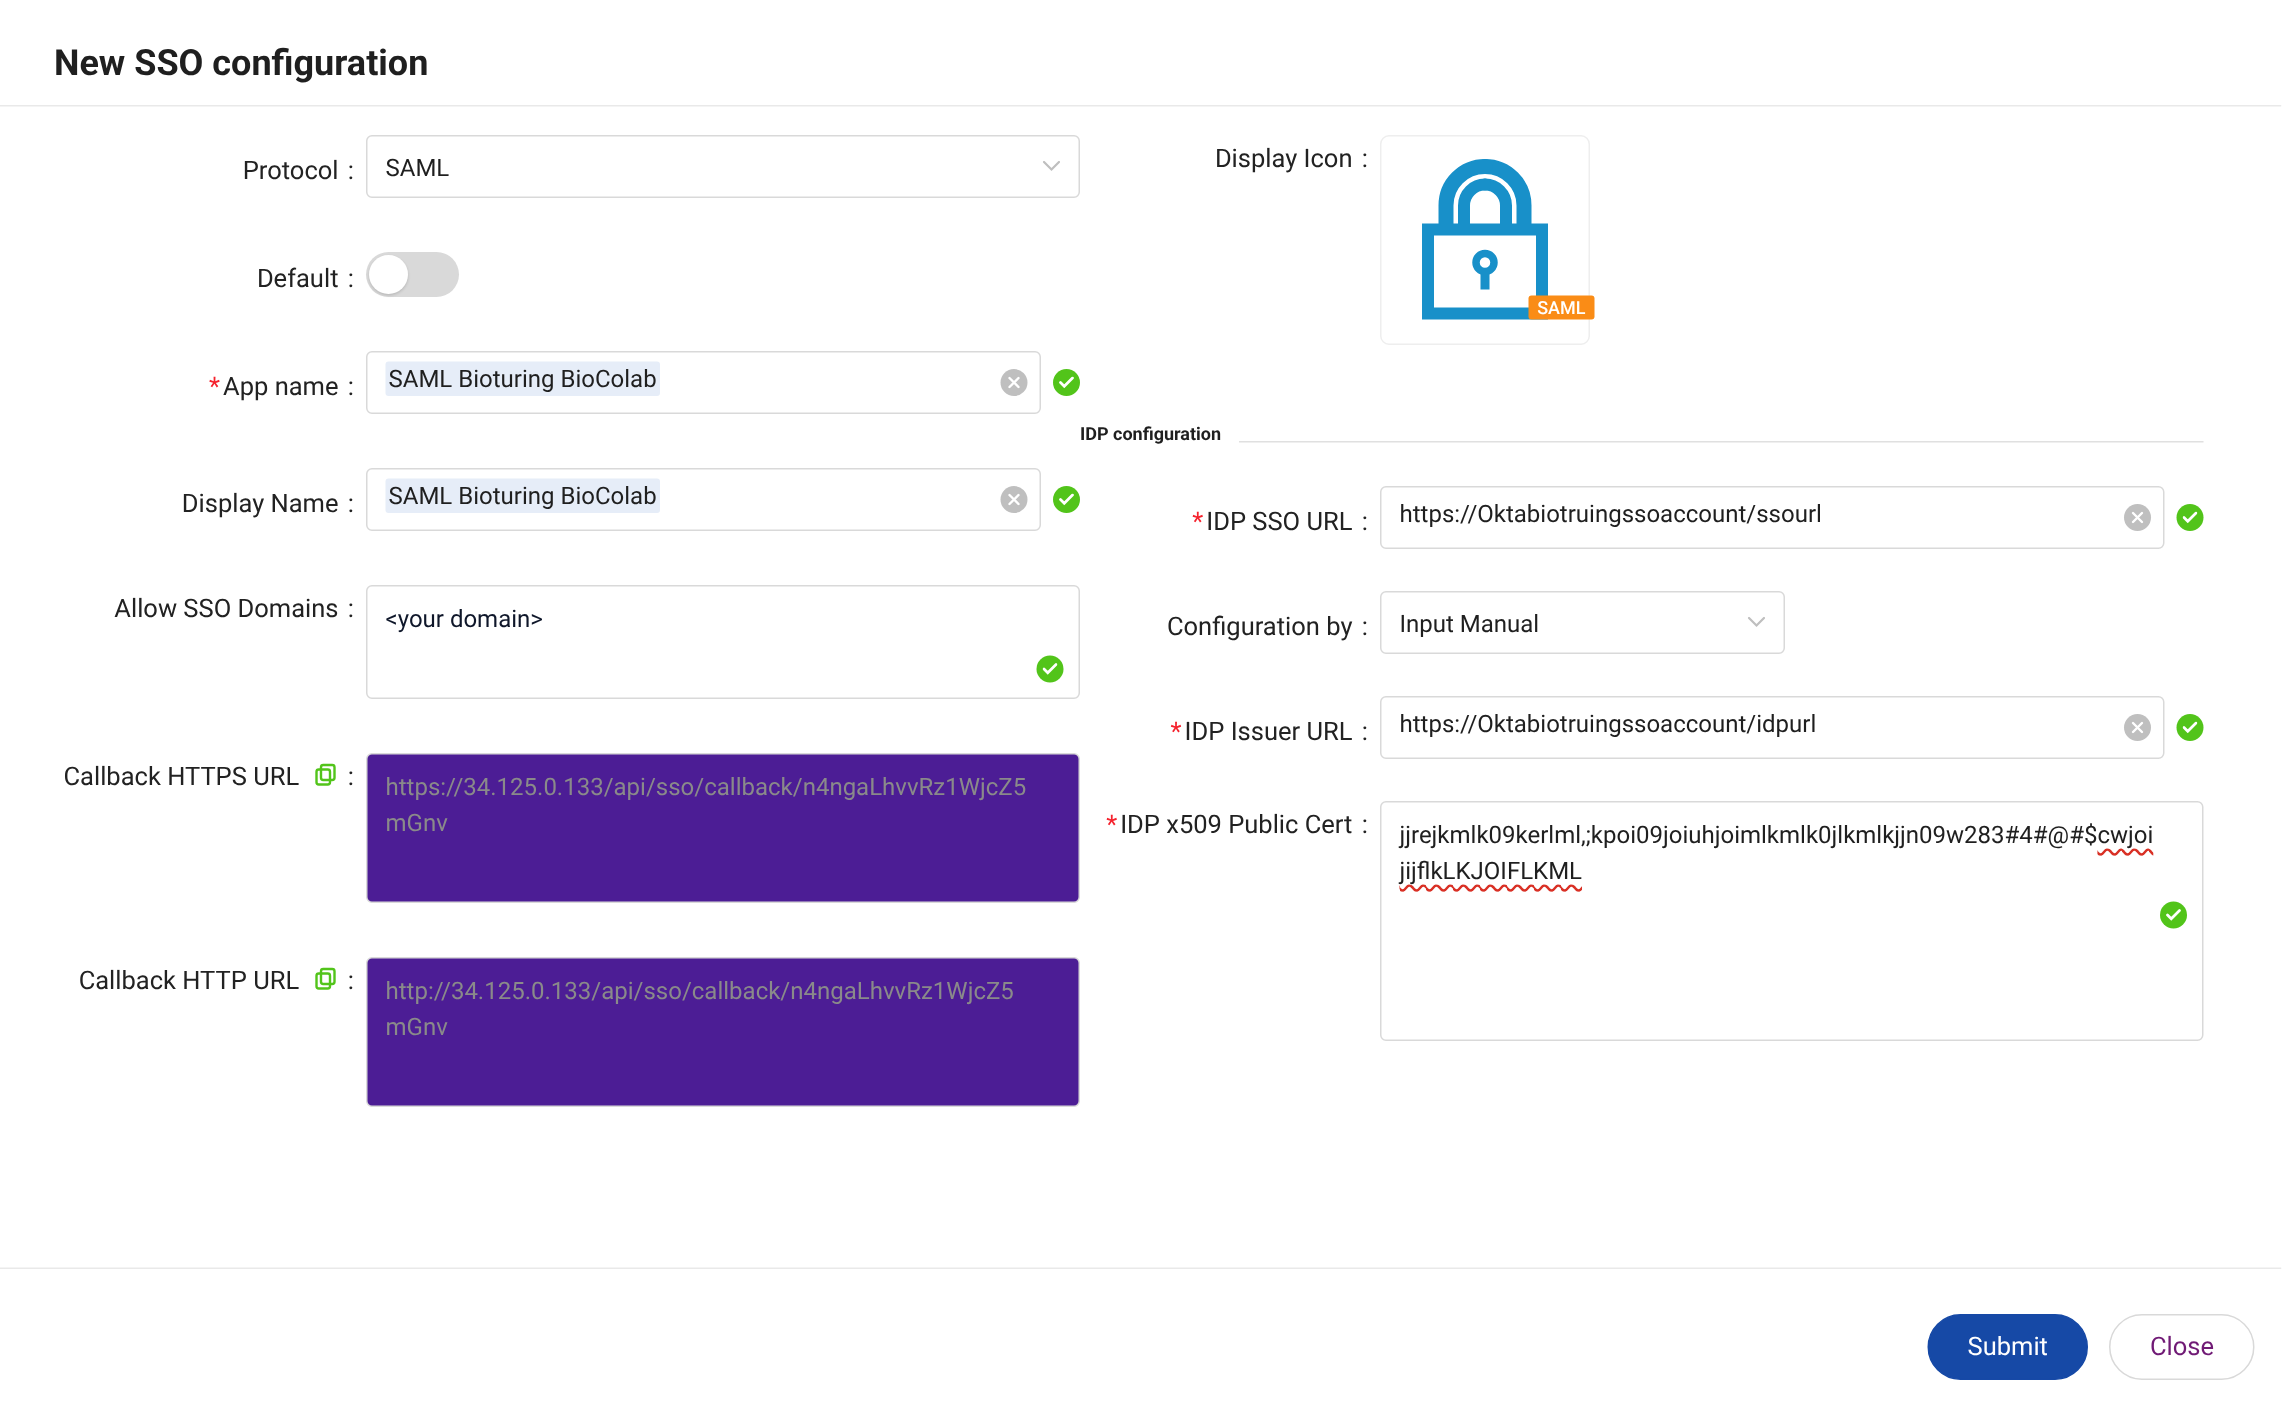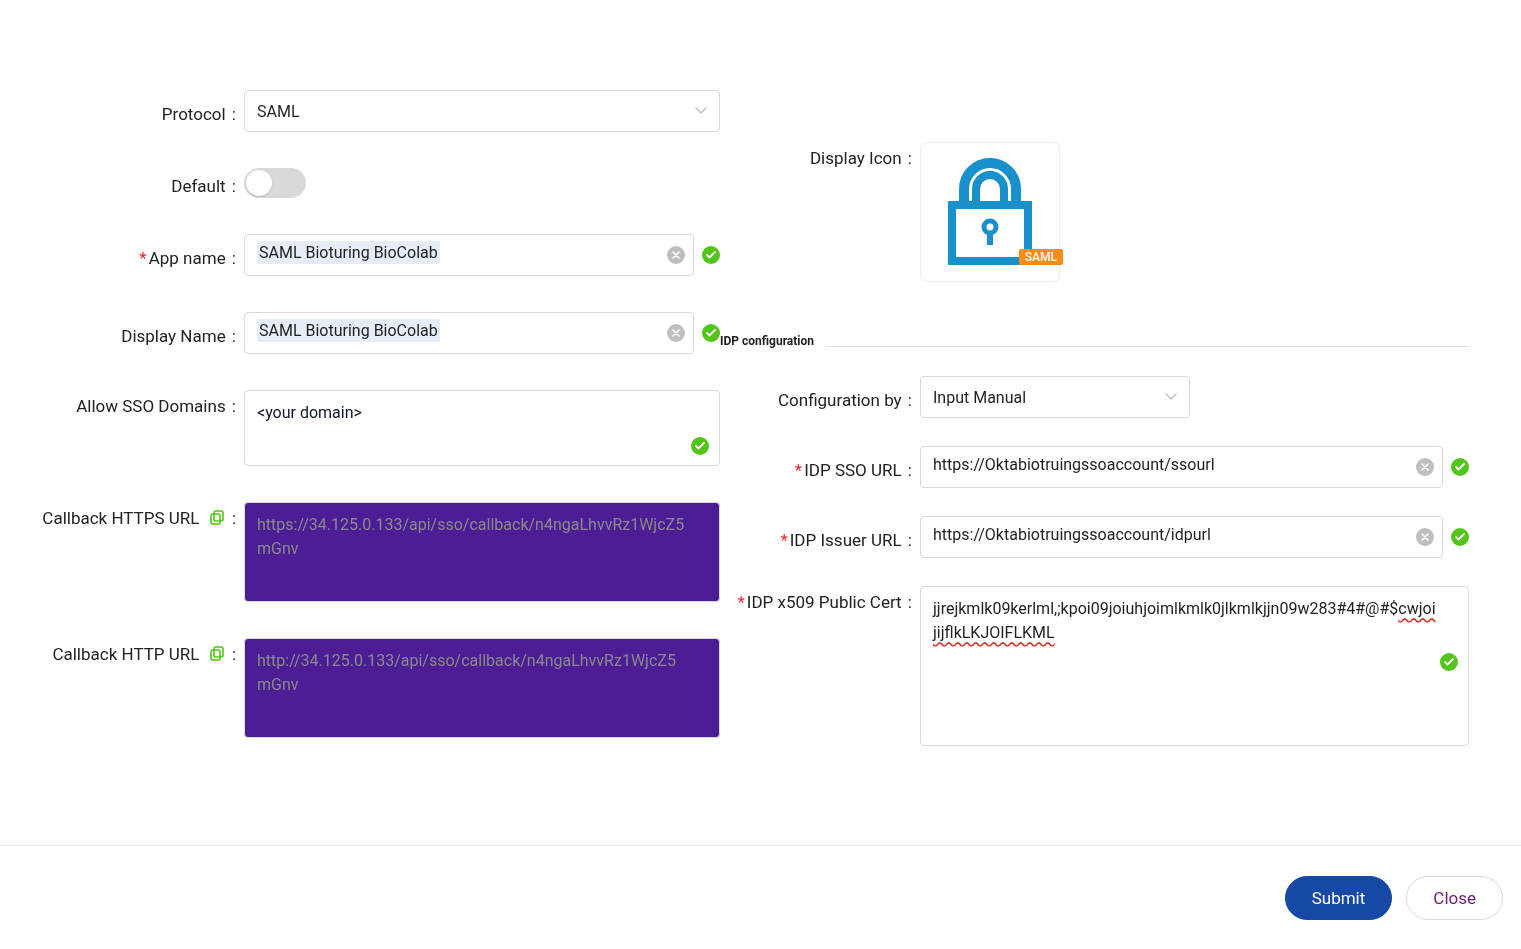--- a/index.html
+++ b/index.html
@@ -30,21 +30,20 @@
     top: 80px;
     left: 0;
     right: 12px;
     bottom: 90px;
     overflow-y: auto;
     padding: 10px 0 20px 0;
   }
   .cols {
     display: flex;
     width: 100%;
-    align-items: flex-end;
   }
   .col-left {
     flex: 0 0 720px;
   }
   .col-right {
     flex: 1;
     padding-right: 40px;
   }
 
   .form-row {
@@ -259,20 +258,23 @@
   .content::-webkit-scrollbar { width: 8px; }
   .content::-webkit-scrollbar-thumb { background: #ccc; border-radius: 4px; }
 
   .right-aligned-row { display:flex; align-items:flex-start; margin-bottom: 28px; }
   .right-aligned-row .label { flex: 0 0 200px; }
 </style>
 </head>
 <body>
 
 <div class="page">
+  <div class="header">
+    <h1>New SSO configuration</h1>
+  </div>
 
   <div class="content">
     <div class="cols">
 
       <div class="col-left">
 
         <div class="form-row center">
           <div class="label">
             <span>Protocol</span><span class="colon"> :</span>
           </div>
@@ -430,36 +432,20 @@
 
         <div style="display:flex; align-items:center; gap:12px; margin-top:10px;">
           <div class="idp-title">IDP configuration</div>
           <div style="flex:1; border-top:1px solid #e0e0e0; margin-top:6px;"></div>
         </div>
 
         <div class="idp-section">
 
           <div class="right-aligned-row" style="align-items:center;">
             <div class="label">
-              <span>Configuration by</span><span class="colon"> :</span>
-            </div>
-            <div class="control">
-              <div class="select" style="max-width:270px;">
-                <span>Input Manual</span>
-                <span class="chevron">
-                  <svg width="12" height="8" viewBox="0 0 12 8">
-                      <path d="M1 1 L6 6 L11 1" stroke="#bfbfbf" stroke-width="1.5" fill="none" stroke-linecap="round"></path>
-                    </svg>
-                </span>
-              </div>
-            </div>
-          </div>
-
-          <div class="right-aligned-row" style="align-items:center;">
-            <div class="label">
               <span class="req">*</span><span>IDP SSO URL</span><span class="colon"> :</span>
             </div>
             <div class="control">
               <div class="input-wrap">
                 <div class="input">
                   <span>https://Oktabiotruingssoaccount/ssourl</span>
                   <span class="clear-btn">
                     <svg width="10" height="10" viewBox="0 0 10 10">
                         <path d="M2 2 L8 8 M8 2 L2 8" stroke="#fff" stroke-width="1.6" stroke-linecap="round"></path>
                       </svg>
@@ -469,20 +455,36 @@
               <span class="status-ok">
                 <svg width="10" height="8" viewBox="0 0 10 8">
                     <path d="M1 4 L3.5 6.5 L9 1" stroke="#fff" stroke-width="1.8" fill="none" stroke-linecap="round"></path>
                   </svg>
               </span>
             </div>
           </div>
 
           <div class="right-aligned-row" style="align-items:center;">
             <div class="label">
+              <span>Configuration by</span><span class="colon"> :</span>
+            </div>
+            <div class="control">
+              <div class="select" style="max-width:270px;">
+                <span>Input Manual</span>
+                <span class="chevron">
+                  <svg width="12" height="8" viewBox="0 0 12 8">
+                      <path d="M1 1 L6 6 L11 1" stroke="#bfbfbf" stroke-width="1.5" fill="none" stroke-linecap="round"></path>
+                    </svg>
+                </span>
+              </div>
+            </div>
+          </div>
+
+          <div class="right-aligned-row" style="align-items:center;">
+            <div class="label">
               <span class="req">*</span><span>IDP Issuer URL</span><span class="colon"> :</span>
             </div>
             <div class="control">
               <div class="input-wrap">
                 <div class="input">
                   <span>https://Oktabiotruingssoaccount/idpurl</span>
                   <span class="clear-btn">
                     <svg width="10" height="10" viewBox="0 0 10 10">
                         <path d="M2 2 L8 8 M8 2 L2 8" stroke="#fff" stroke-width="1.6" stroke-linecap="round"></path>
                       </svg>

